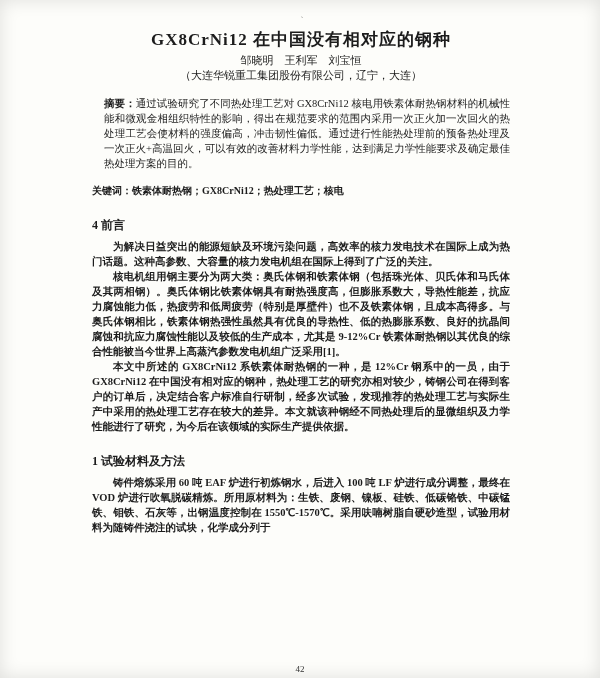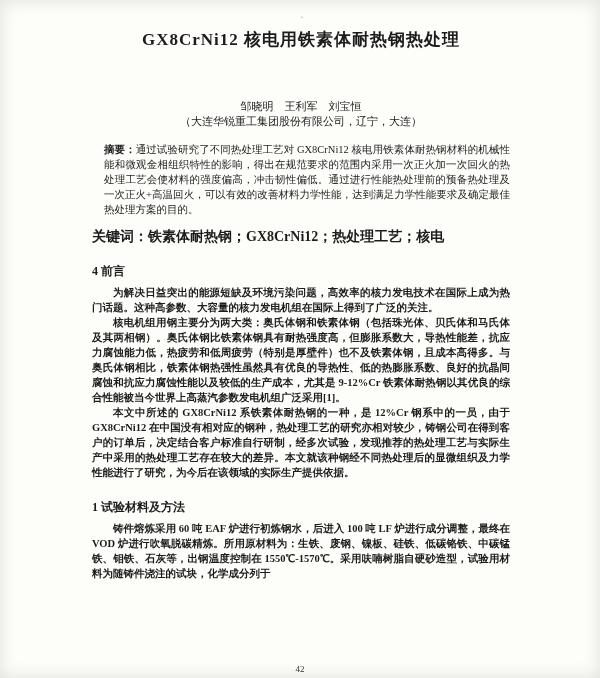--- a/index.html
+++ b/index.html
@@ -31,40 +31,39 @@
   h1.title {
     margin: 0;
     font-size: 17px;
     font-weight: bold;
     text-align: center;
     line-height: 27px;
     letter-spacing: 1px;
   }
   h1.title .title-line { display: block; }
   .authors {
-    margin-top: 46px;
     text-align: center;
     font-size: 11px;
     line-height: 15px;
   }
   .affiliation {
     text-align: center;
     font-size: 11px;
     line-height: 15px;
   }
   .abstract {
     margin: 13px 0 0 12px;
     font-size: 10.5px;
     line-height: 15px;
     text-align: justify;
   }
   .abstract .label { font-weight: bold; }
   .keywords {
     margin: 12px 0 0 0;
-    font-size: 14px;
+    font-size: 10px;
     line-height: 15px;
     font-weight: bold;
   }
   h2.section-heading {
     margin: 20px 0 6px 0;
     font-size: 12px;
     font-weight: bold;
     line-height: 15px;
   }
   h3.sub-heading {
@@ -94,21 +93,21 @@
 </head>
 <body>
 
 <div class="page">
 
   <span class="scan-artifact">、</span>
 
   <div class="content">
 
     <h1 class="title">
-      <span class="title-line">GX8CrNi12 核电用铁素体耐热钢热处理</span>
+      <span class="title-line">GX8CrNi12 在中国没有相对应的钢种</span>
     </h1>
 
     <div class="authors">邹晓明　王利军　刘宝恒</div>
 
     <div class="affiliation">（大连华锐重工集团股份有限公司，辽宁，大连）</div>
 
     <p class="abstract">
       <span class="label">摘要：</span><span>通过试验研究了不同热处理工艺对 GX8CrNi12 核电用铁素体耐热钢材料的机械性能和微观金相组织特性的影响，得出在规范要求的范围内采用一次正火加一次回火的热处理工艺会使材料的强度偏高，冲击韧性偏低。通过进行性能热处理前的预备热处理及一次正火+高温回火，可以有效的改善材料力学性能，达到满足力学性能要求及确定最佳热处理方案的目的。</span>
     </p>
 

